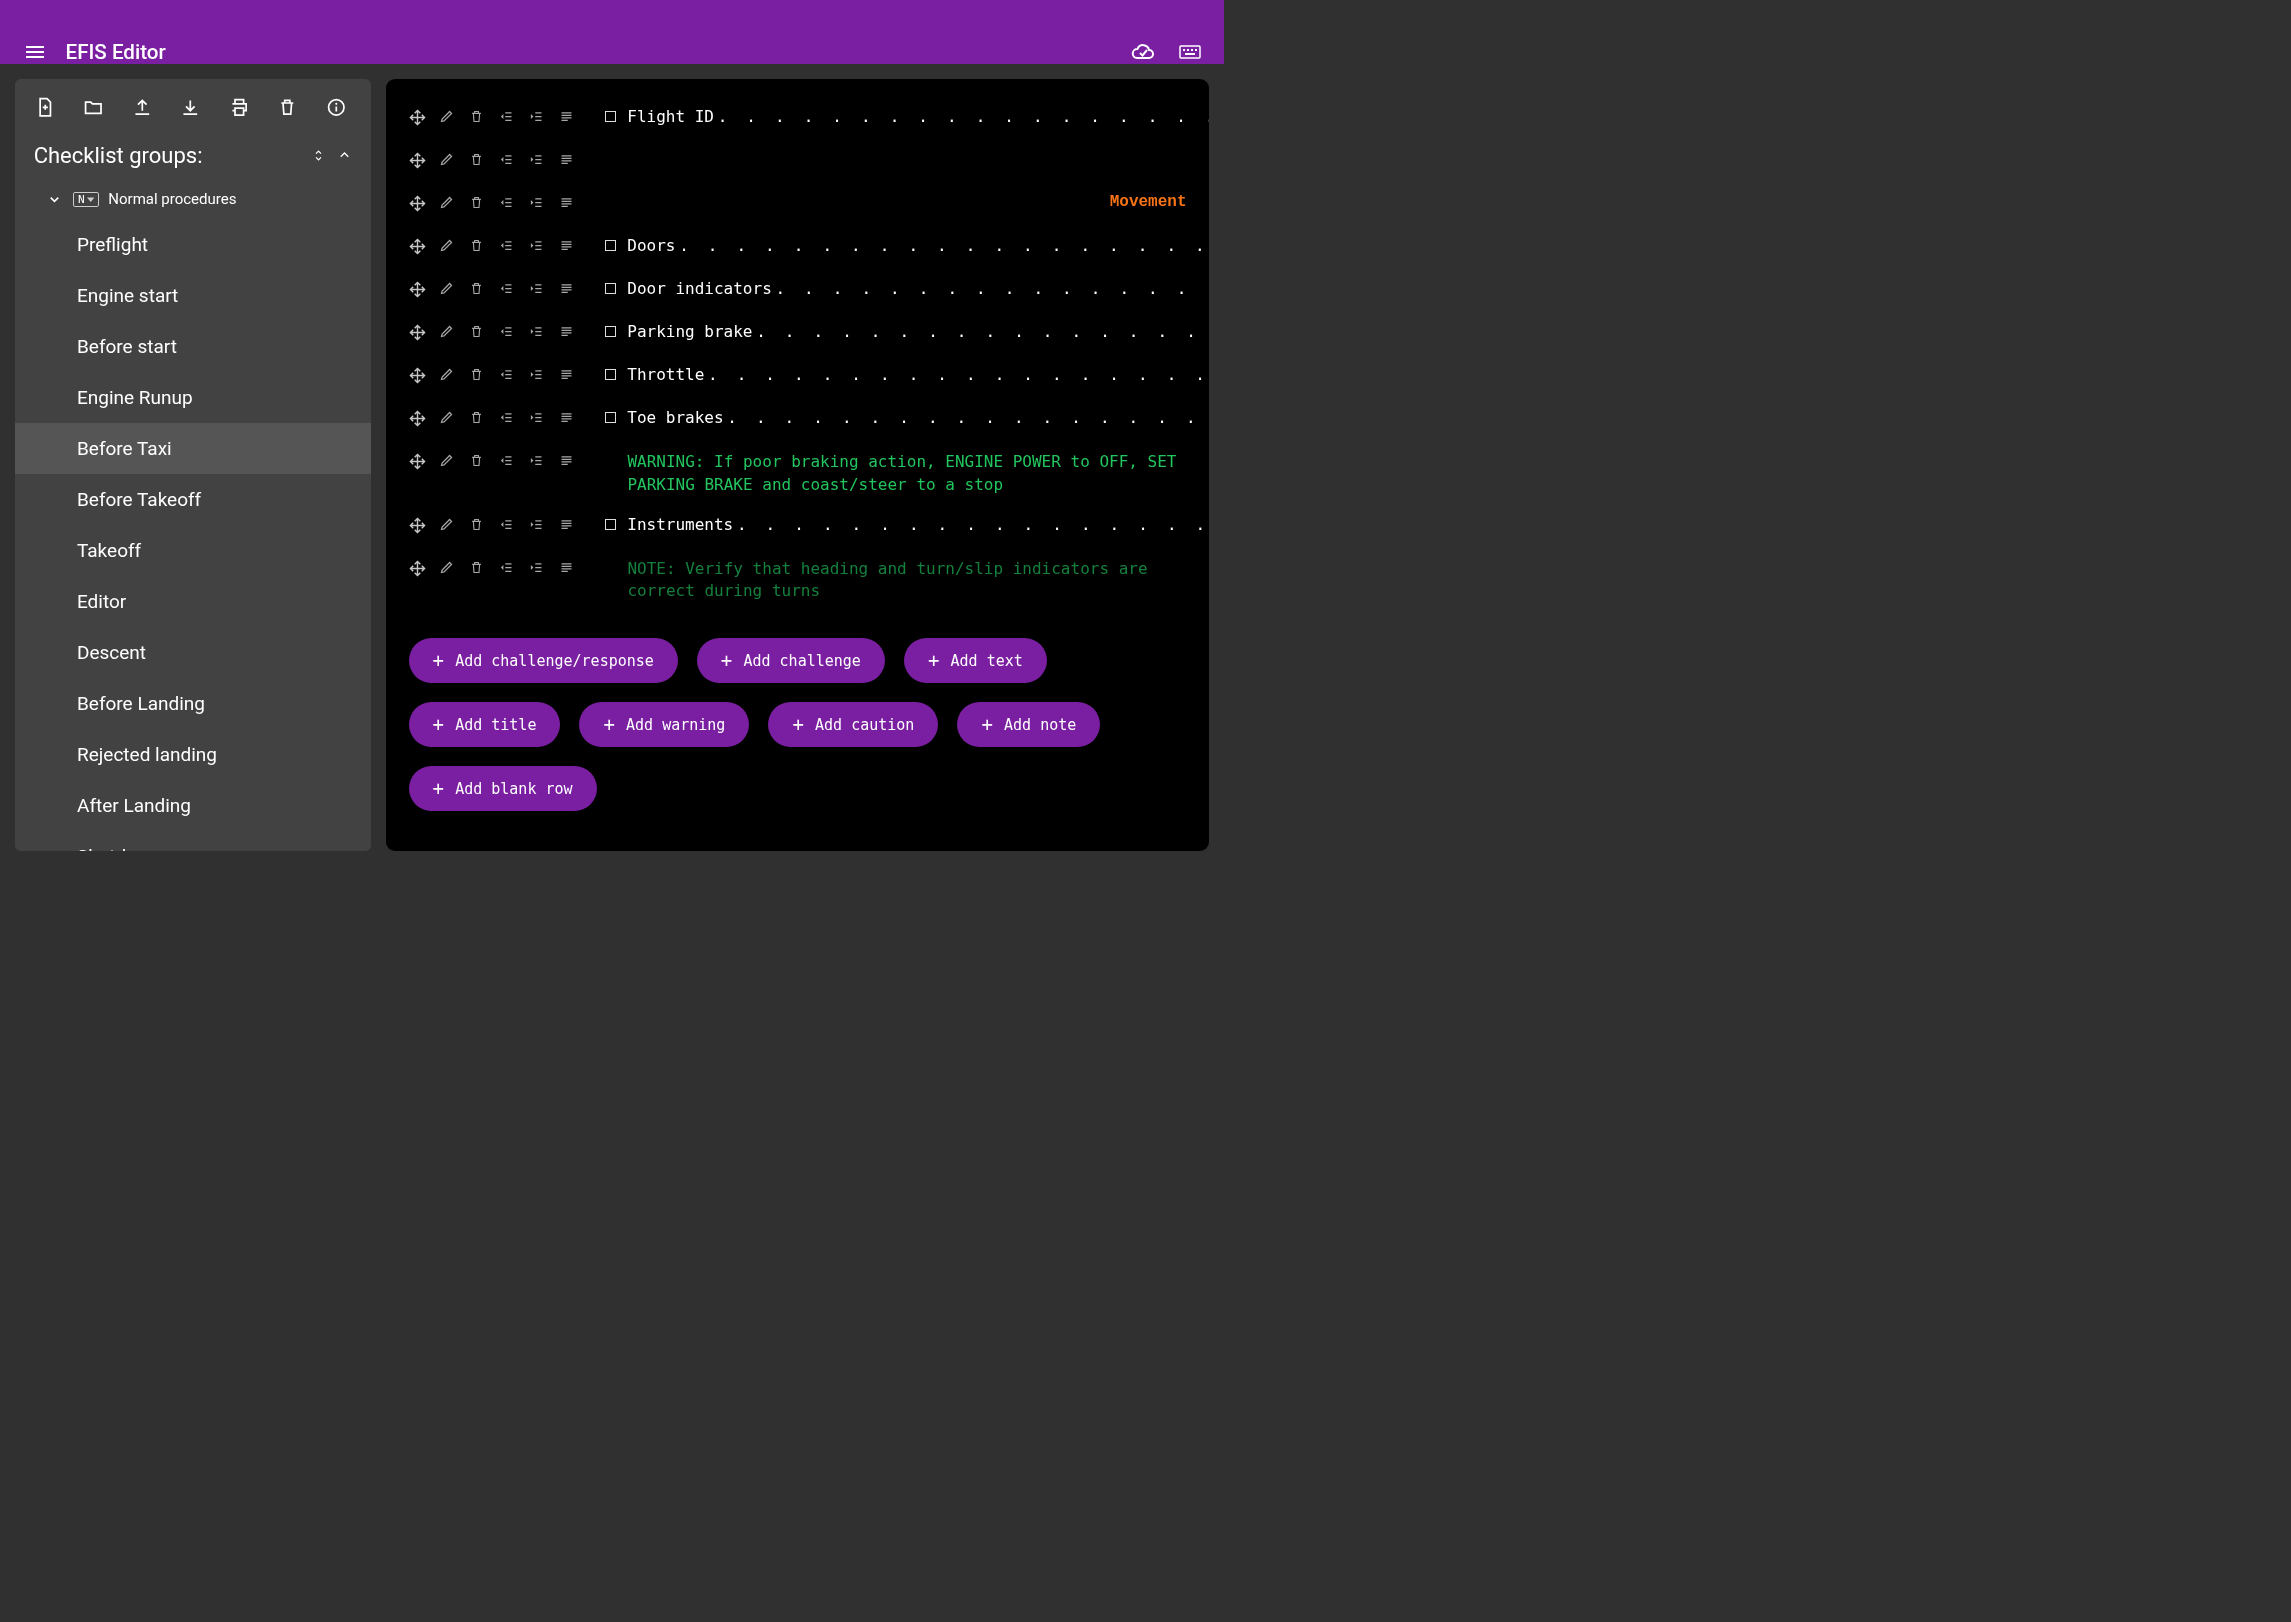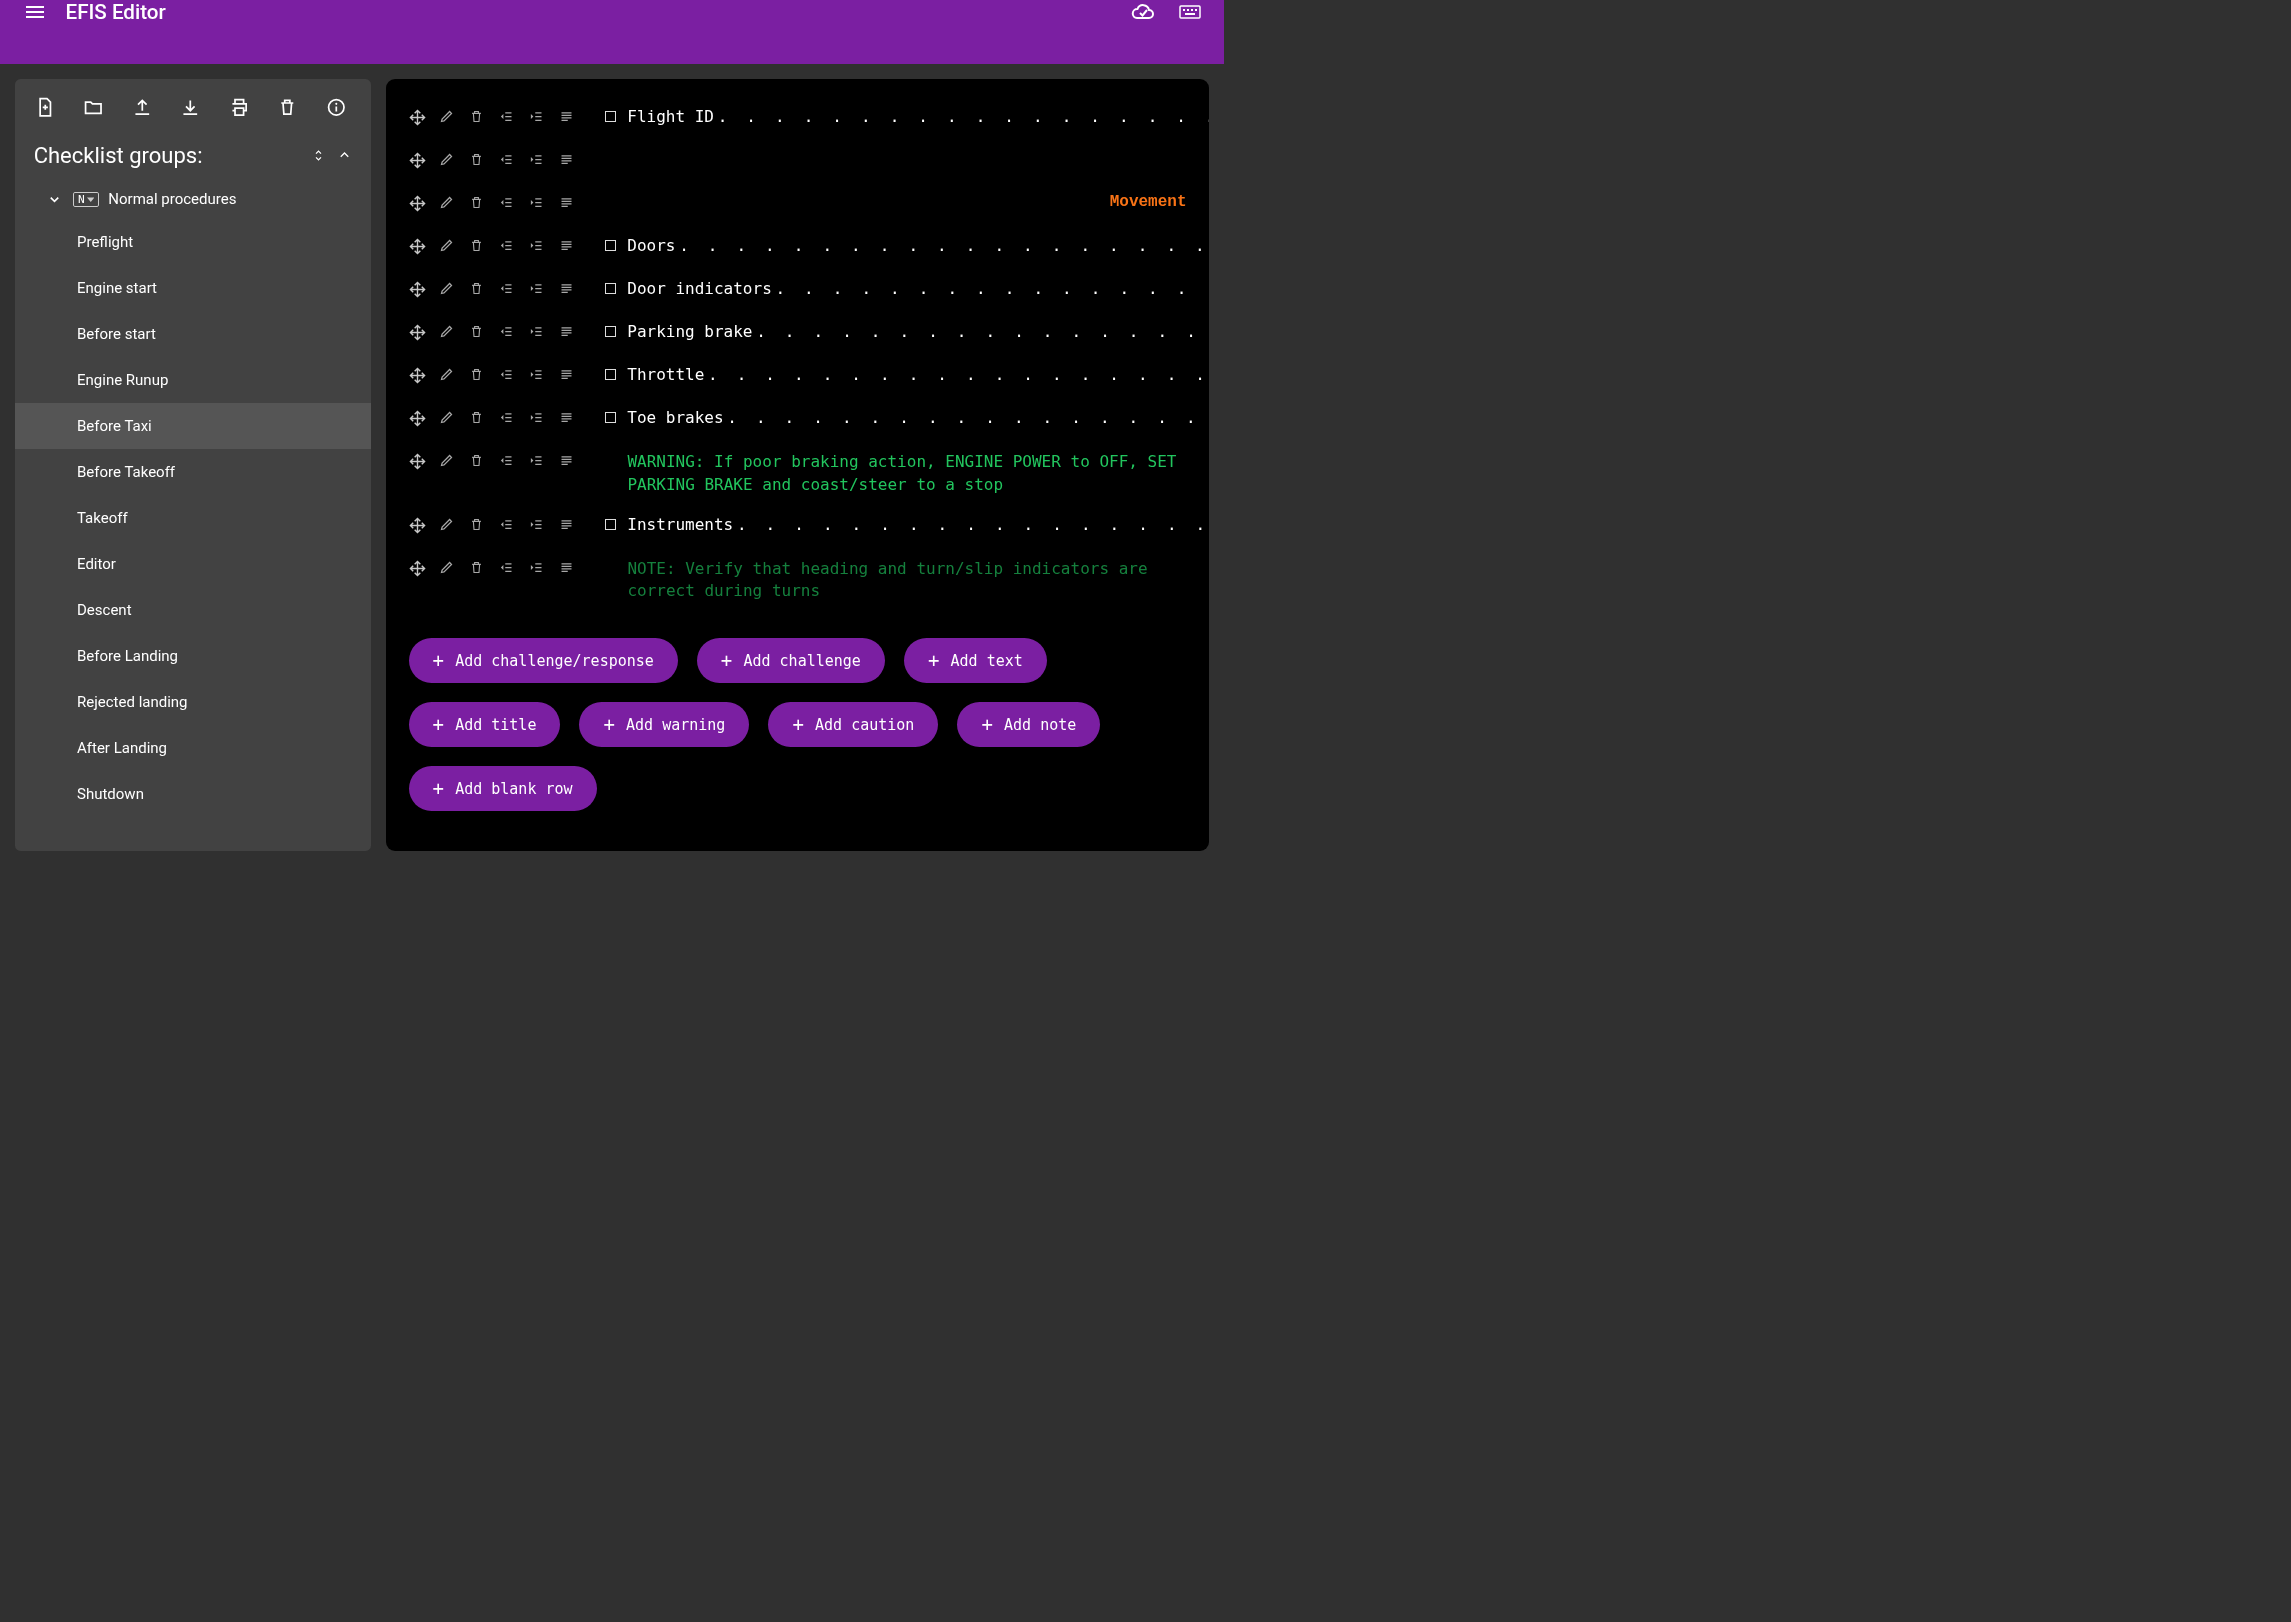--- a/index.html
+++ b/index.html
@@ -8,21 +8,21 @@
   background: #303030;
   color: #fff;
   width: 1224px;
   height: 866px;
   overflow: hidden;
 }
 .topbar {
   background: #7b1fa2;
   height: 64px;
   display: flex;
-  align-items: flex-start;
+  align-items: flex-end;
   padding: 0 22.5px;
   justify-content: space-between;
 }
 .topbar-left { display: flex; align-items: center; gap: 19px; }
 .hamburger { cursor: pointer; }
 .app-title { font-size: 20.6px; font-weight: 500; color: #fff; }
 .topbar-right { display: flex; align-items: center; gap: 22.5px; }
 .main {
   display: flex;
   height: calc(100% - 64px);
@@ -71,21 +71,21 @@
   padding: 0 3.7px;
   font-size: 11.2px;
   border-radius: 1.9px;
   font-family: monospace;
   display: flex;
   align-items: center;
   gap: 1.9px;
 }
 .tree-item {
   padding: 14px 19px 14px 62px;
-  font-size: 15px;
+  font-size: 19px;
   cursor: pointer;
 }
 .tree-item.selected { background: #555; }
 .content {
   flex: 1;
   background: #000;
   border-radius: 9px;
   padding: 19px 22.5px 22.5px 22.5px;
   overflow-y: auto;
   font-family: "SF Mono", "Menlo", "Consolas", monospace;

